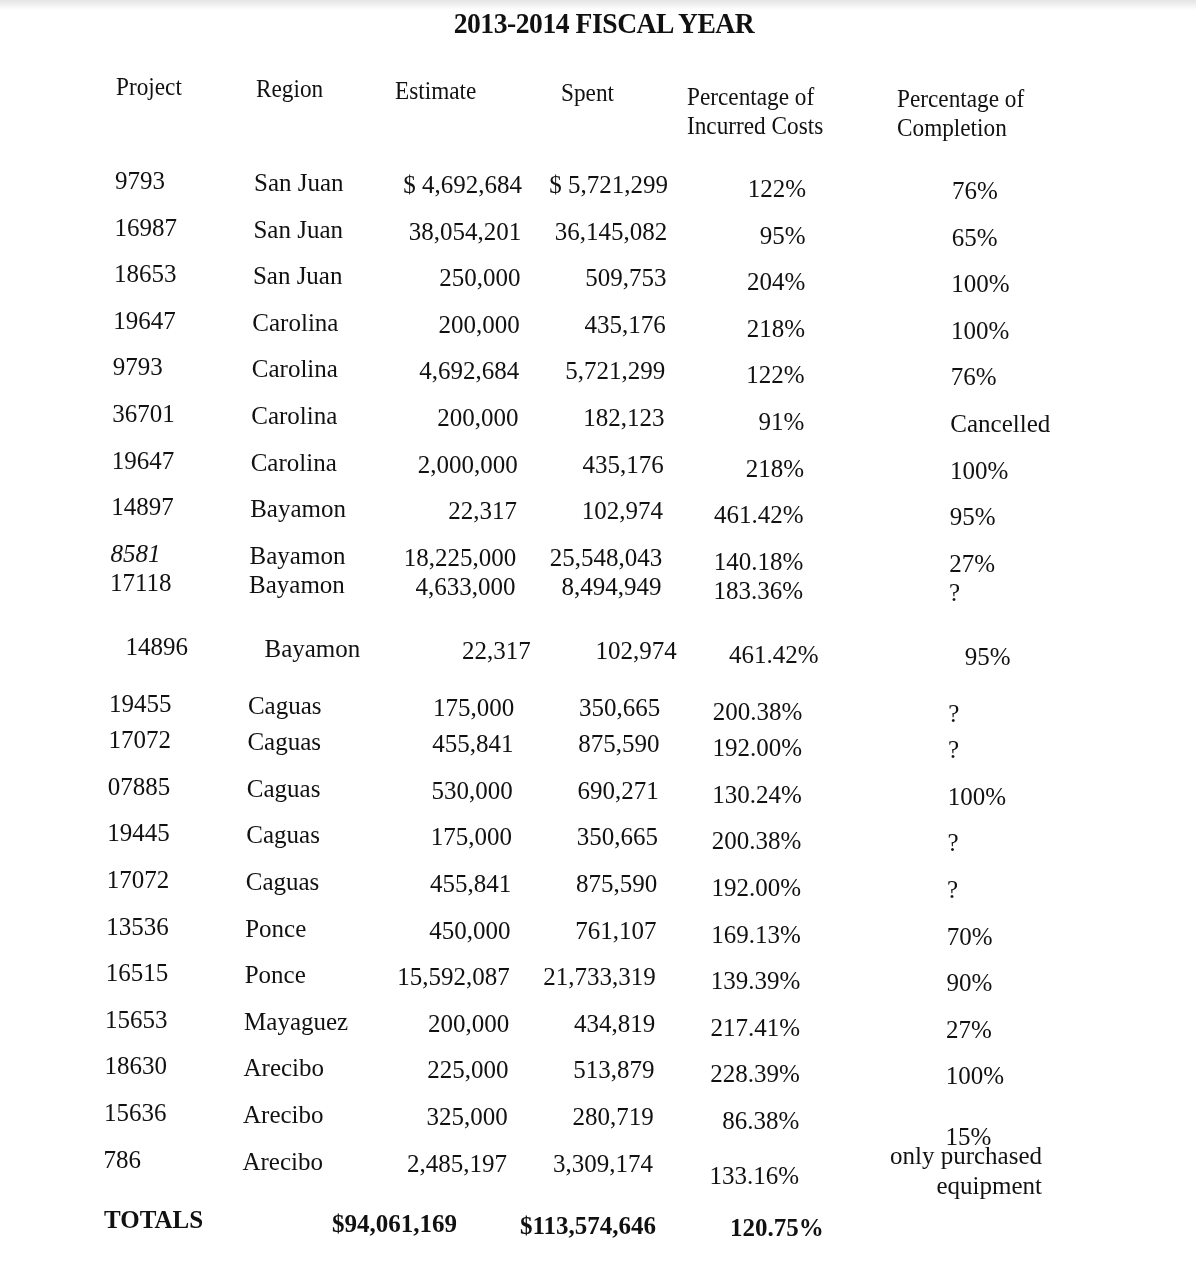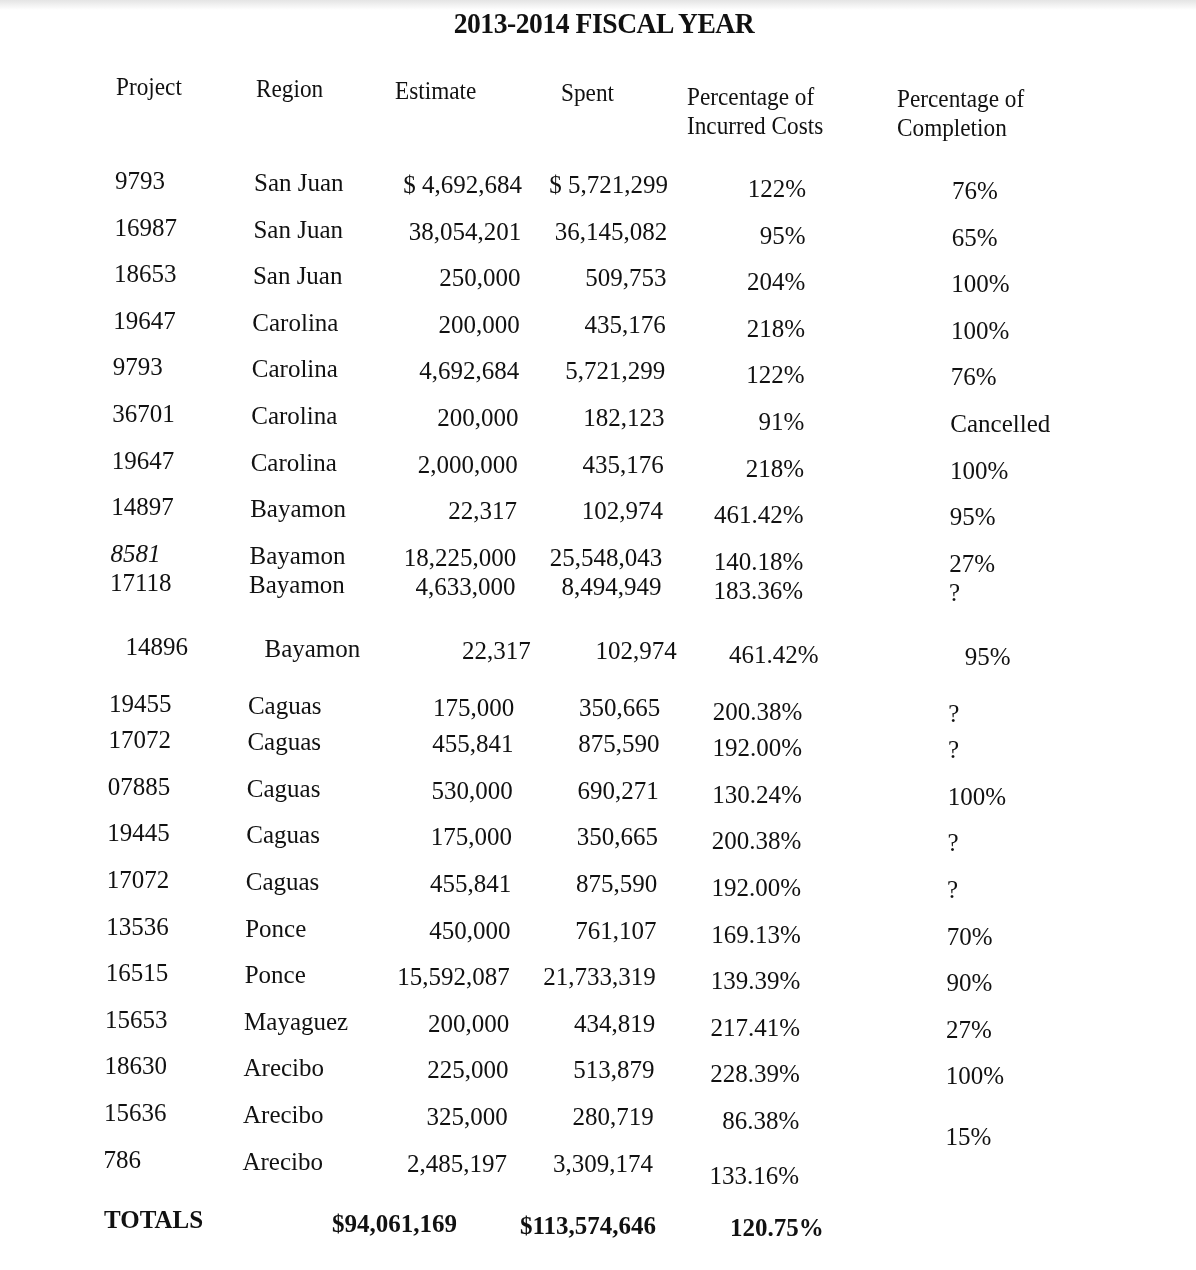--- a/index.html
+++ b/index.html
@@ -259,19 +259,23 @@
       <div class="cell c-spent" style="left: 453.7px; top: 4px;">280,719</div>
       <div class="cell c-pic" style="left: 639.4px; top: 8px;">86.38%</div>
       <div class="cell c-pc" style="left: 945.4px; top: 24px;">15%</div>
     </div>
     <div class="row" style="top: 1144.6px;">
       <div class="cell c-project" style="left: 103.45px; top: 0px;">786</div>
       <div class="cell c-region" style="left: 242.45px; top: 2px;">Arecibo</div>
       <div class="cell c-est" style="left: 306.985px; top: 4px;">2,485,197</div>
       <div class="cell c-spent" style="left: 452.985px; top: 4px;">3,309,174</div>
       <div class="cell c-pic" style="left: 639.07px; top: 8px; margin-top: 8px;">133.16%</div>
+      <div class="note" style="left: 890px; top: -4px;">
+        <div>only purchased</div>
+        <div>equipment</div>
+      </div>
     </div>
   </div>
 
 <div class="totals" style="left:104px; top:1206px;">TOTALS</div>
 <div class="totals" style="left:332px; top:1210px;">$94,061,169</div>
 <div class="totals" style="left:520px; top:1212px;">$113,574,646</div>
 <div class="totals" style="left:730px; top:1214px;">120.75%</div>
 
 </body></html>

